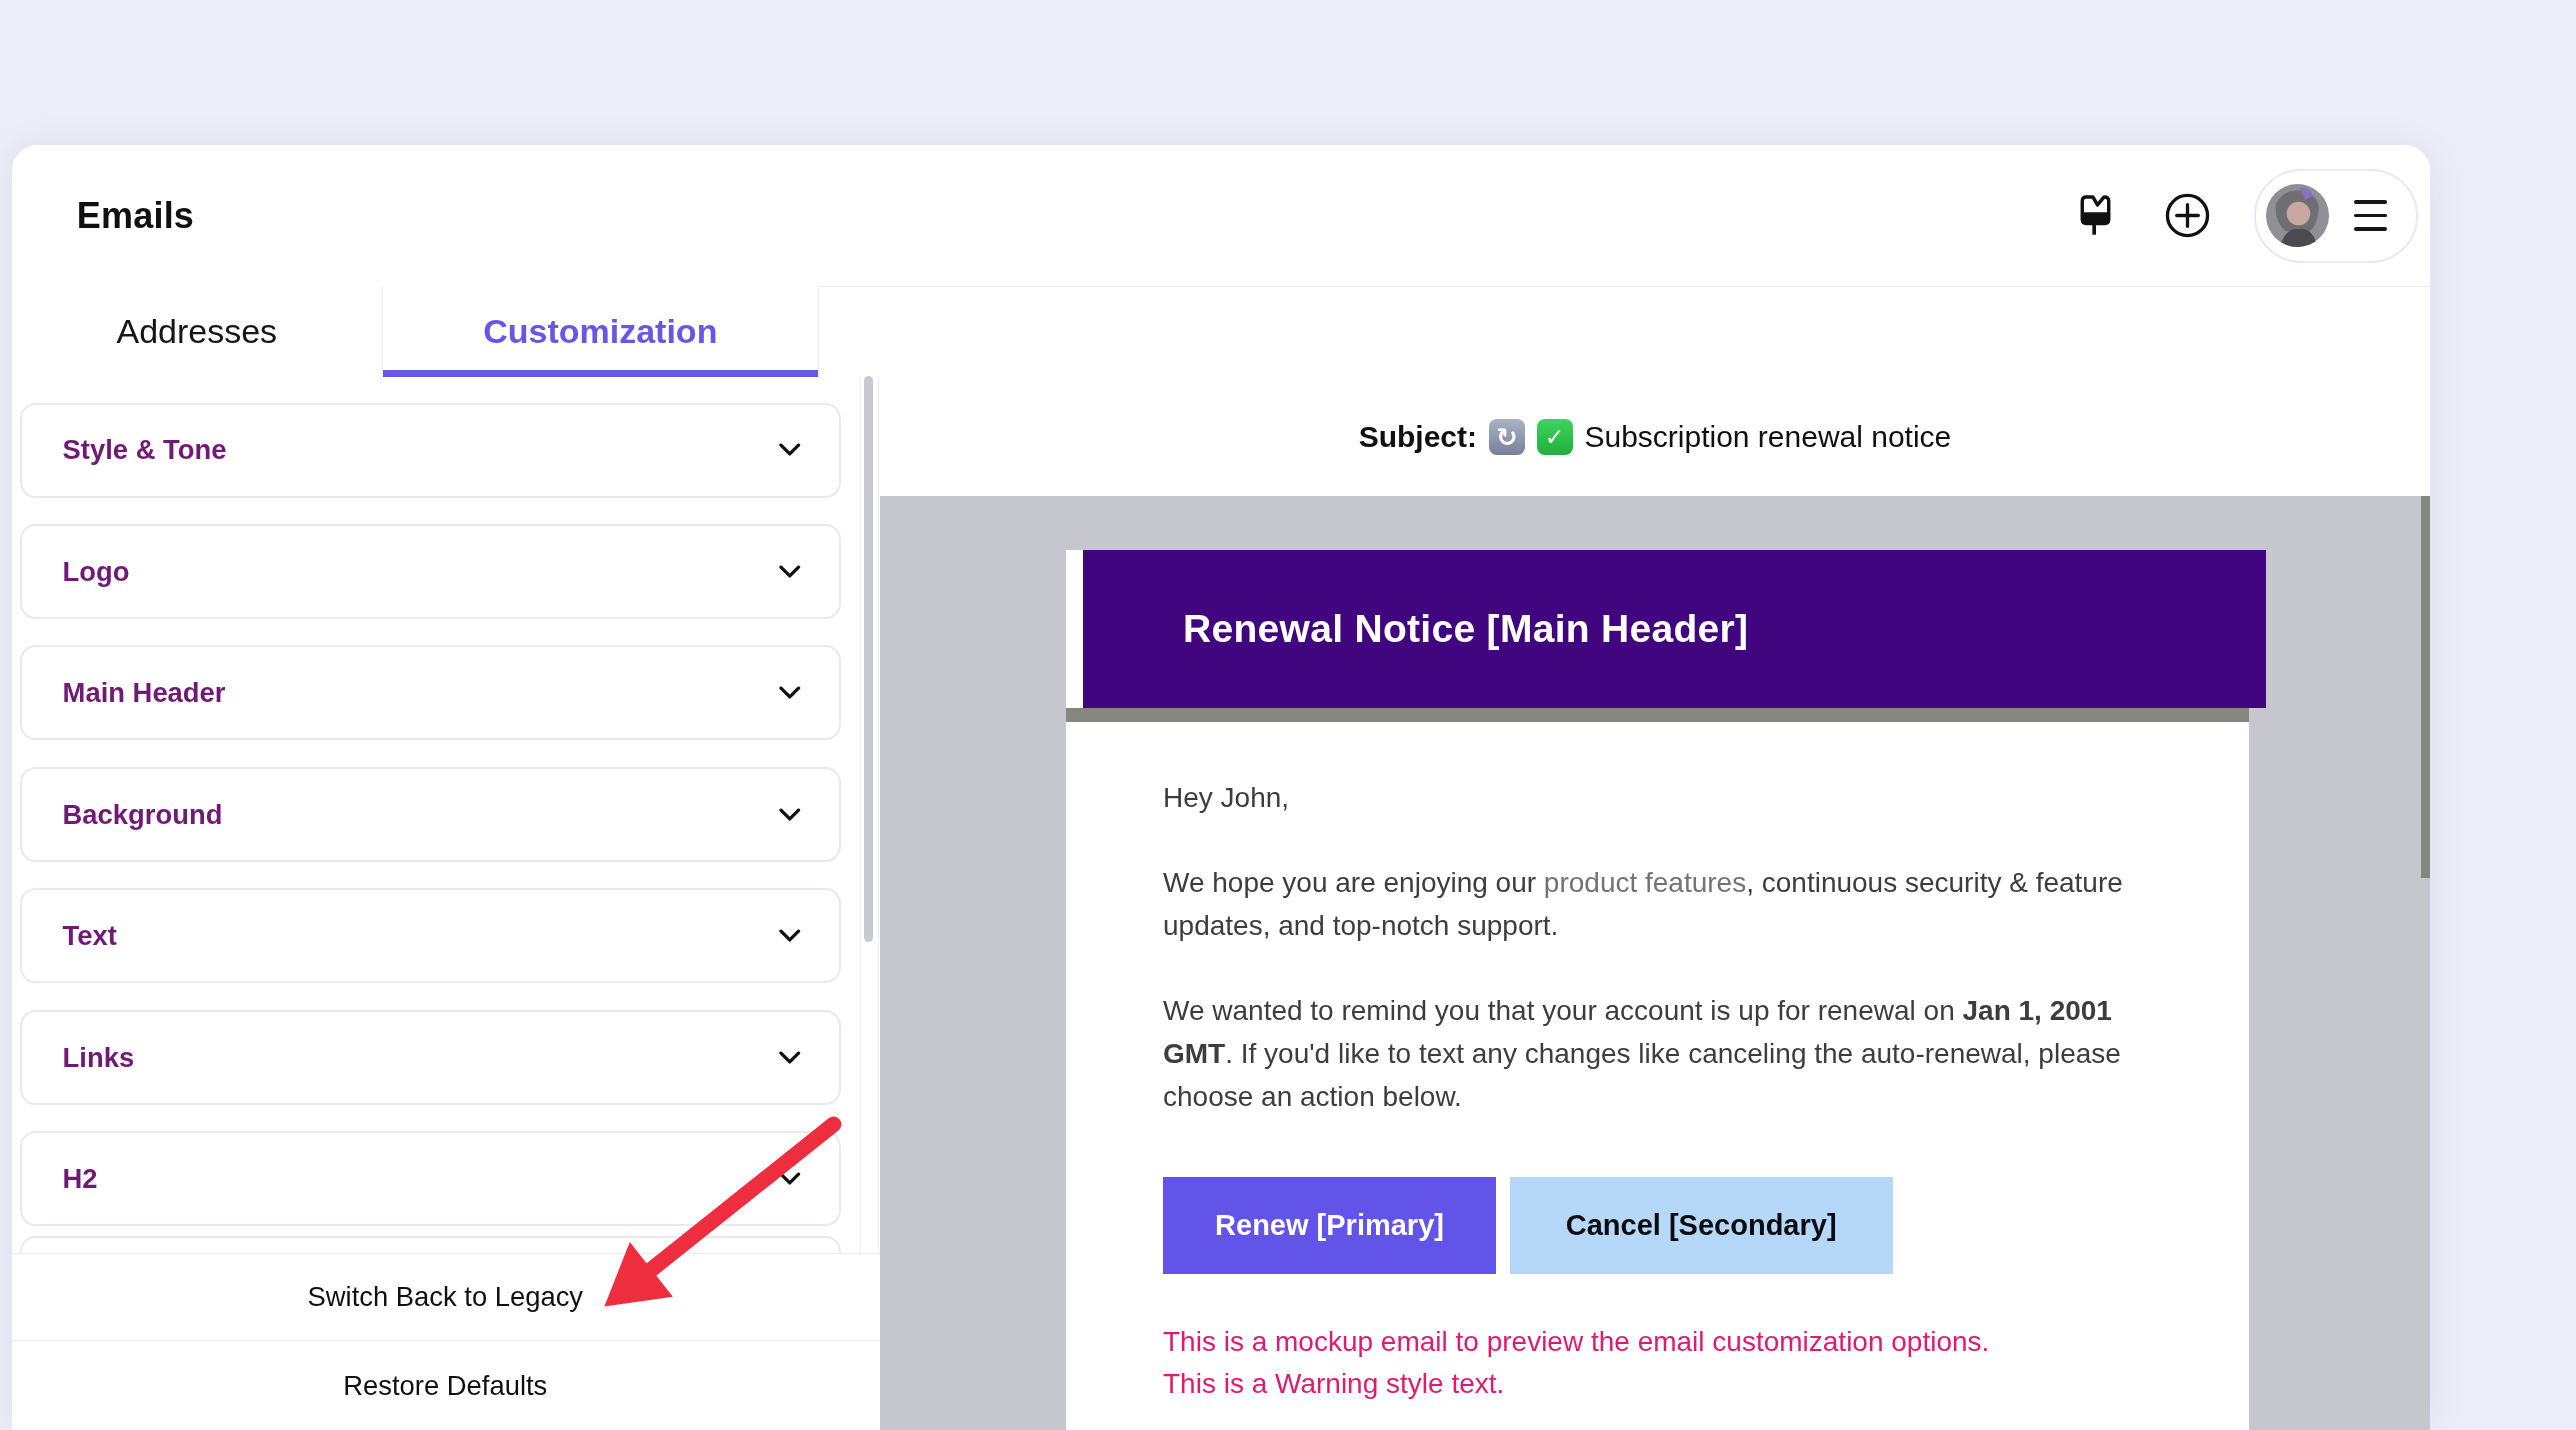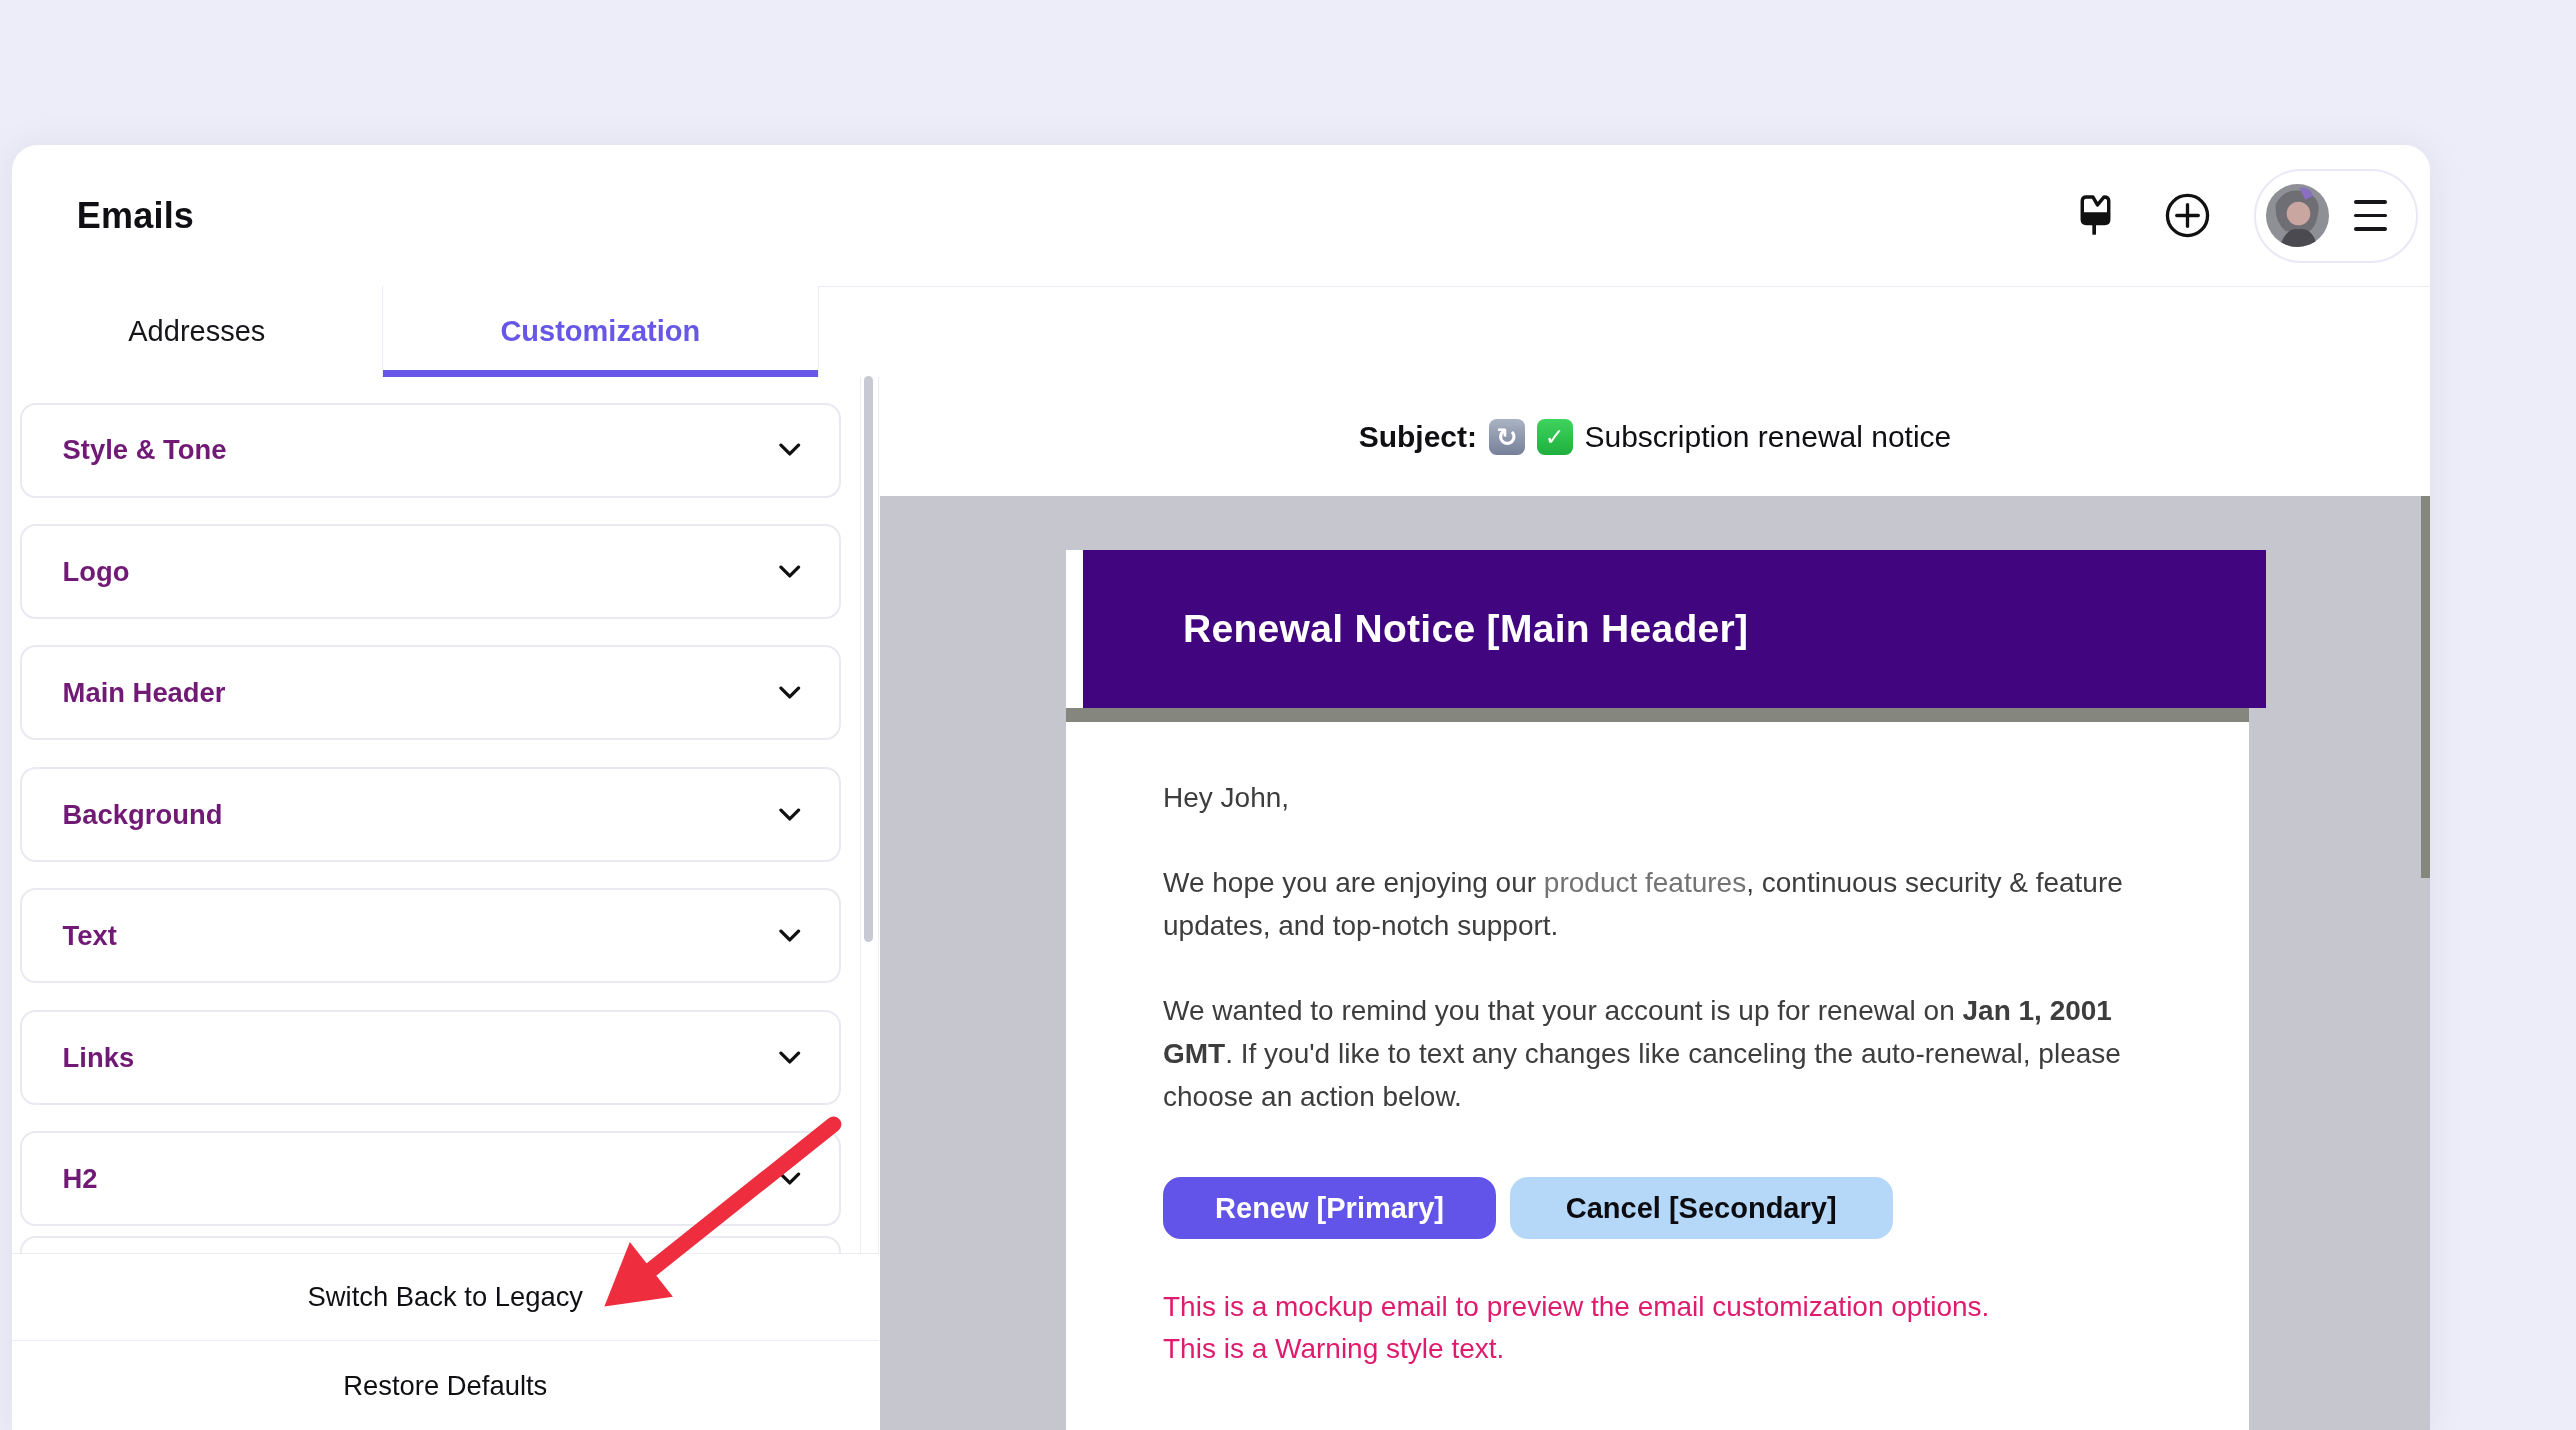--- a/index.html
+++ b/index.html
@@ -17,21 +17,21 @@
   .icon-btn{background:none;border:none;padding:5.9px;cursor:pointer;display:flex;align-items:center;}
   .avatar-pill{display:flex;align-items:center;gap:25.5px;border:2px solid #e9e9f6;background:#fff;
     border-radius:49px;padding:7.8px 29px 7.8px 9.8px;height:94px;box-sizing:border-box;cursor:pointer;}
   .avatar{width:63px;height:63px;border-radius:50%;overflow:hidden;flex:0 0 auto;}
   .burger{display:flex;flex-direction:column;gap:9.8px;}
   .burger span{display:block;width:33px;height:3.9px;background:#16161a;border-radius:2px;}
 
   
   .tab-row{position:absolute;left:11.8px;top:286px;width:2418px;height:91px;border-bottom:1px solid #ececf4;}
   .tab{position:absolute;top:0;height:91px;display:flex;align-items:center;justify-content:center;
-    font-size:29px;color:#16161a;background:#fff;border:none;cursor:pointer;box-sizing:border-box;}
+    font-size:34px;color:#16161a;background:#fff;border:none;cursor:pointer;box-sizing:border-box;}
   .tab.addresses{left:0;width:370px;}
   .tab.customization{left:370px;width:437px;border-left:1px solid #ececf4;border-right:1px solid #ececf4;
     color:#6657e8;font-weight:700;}
   .tab.customization .underline{position:absolute;left:0;bottom:-1px;width:100%;height:7.8px;background:#6657e8;}
 
   
   .sidebar{position:absolute;left:11.8px;top:377px;width:867px;height:876px;background:#fff;overflow:hidden;}
   .acc-card{position:absolute;left:7.8px;width:821px;height:95px;background:#fff;border:2px solid #e9e9f2;
     border-radius:15.7px;box-sizing:border-box;display:flex;align-items:center;cursor:pointer;}
   .acc-label{margin-left:41px;font-size:27.4px;font-weight:700;color:#701a75;}
@@ -60,21 +60,21 @@
   .email-card{position:absolute;left:1066px;top:550px;width:1183px;height:880px;background:#fff;}
   .email-banner{position:absolute;left:17px;top:0;width:1183px;height:158px;background:#41057f;
     display:flex;align-items:center;}
   .email-banner h1{margin:0 0 0 100px;font-size:39px;font-weight:600;color:#fff;letter-spacing:0.3px;}
   .email-strip{position:absolute;left:0;top:158px;width:1183px;height:13.7px;background:#85867e;}
   .email-body{position:absolute;left:0;top:171px;width:1183px;box-sizing:border-box;padding:55px 60px 0 97px;
     font-size:28px;line-height:43px;color:#3d3d3d;}
   .email-body p{margin:0 0 42px 0;}
   .email-link{color:#737373;text-decoration:none;cursor:pointer;}
   .btn-row{display:flex;gap:13.7px;margin:59px 0 0 0;}
-  .btn{border:none;border-radius:18px;height:62px;font-size:29px;font-weight:700;cursor:pointer;font-family:inherit;}
+  .btn{border:none;border-radius:0;height:97px;font-size:29px;font-weight:700;cursor:pointer;font-family:inherit;}
   .btn-primary{width:333px;background:#6254e8;color:#fff;}
   .btn-secondary{width:383px;background:#b5d8f9;color:#0c0c10;}
   .warning{margin-top:47px;color:#df1b6e;font-size:28px;line-height:42px;}
 
   
   .anno{position:absolute;left:0;top:0;width:2576px;height:1430px;pointer-events:none;}
 </style>
 </head>
 <body>
 

